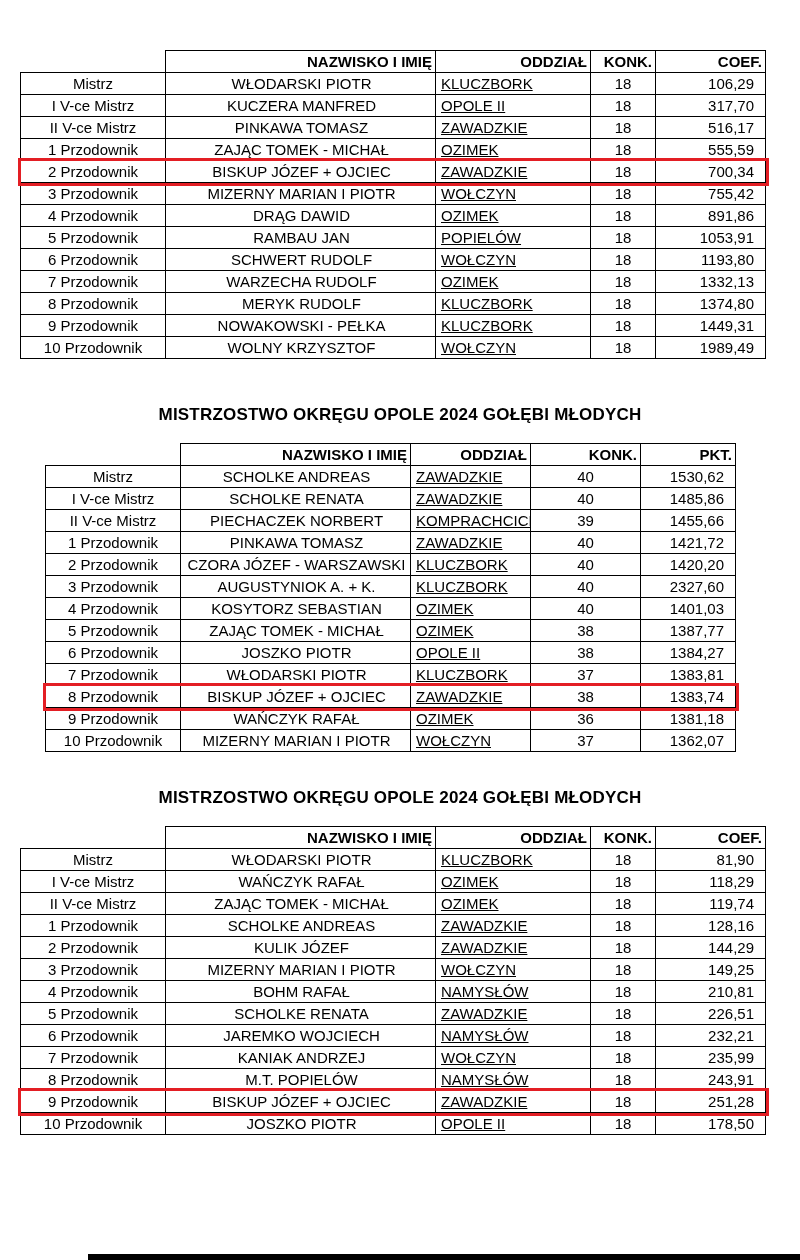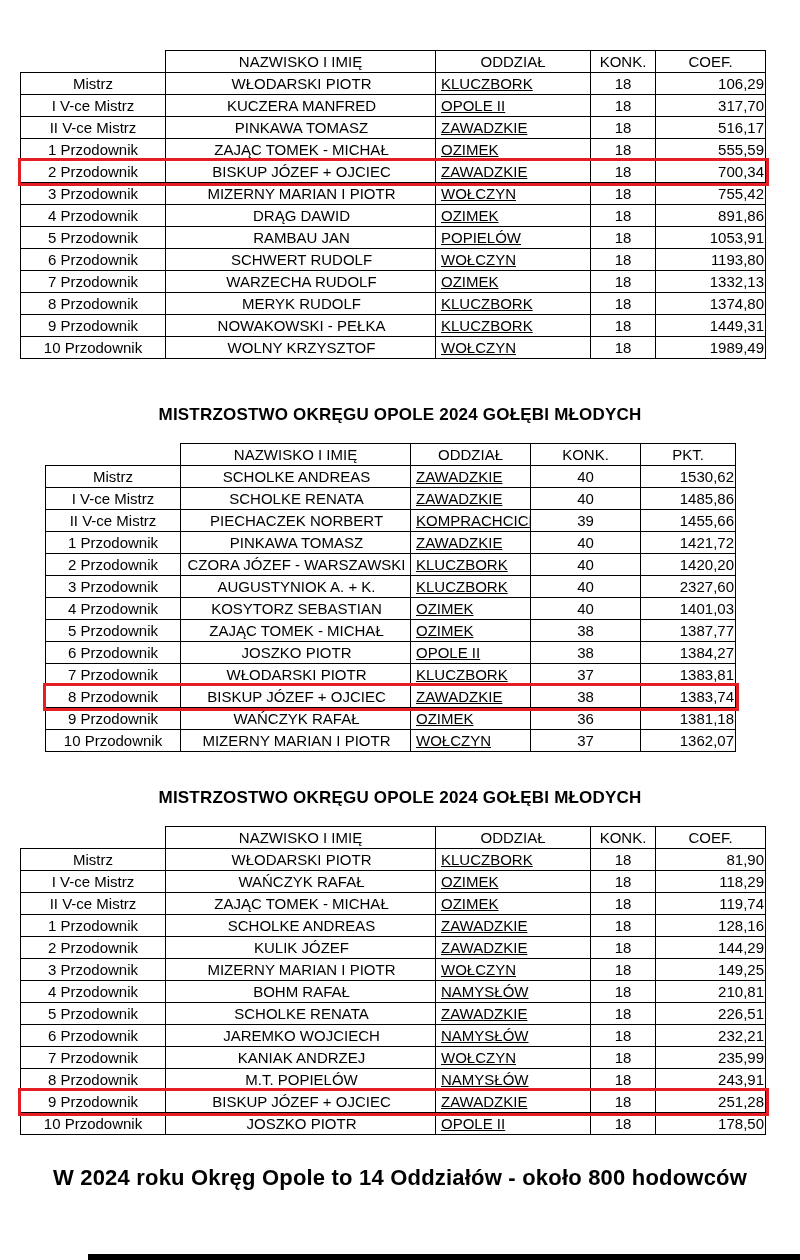--- a/index.html
+++ b/index.html
@@ -35,28 +35,28 @@
   table.geo-b { width: 690px; margin-left: 45px; }
 
   td, th {
     border: 1px solid #000;
     height: 21px;
     padding: 0 3px;
     overflow: hidden;
     white-space: nowrap;
     line-height: 21px;
   }
-  th { font-weight: normal; text-align: center; }
+  th { font-weight: bold; text-align: right; }
   th.blank { border: none; background: transparent; }
 
   .col-rank  { text-align: center; }
   .col-name  { text-align: center; padding-left: 5px; }
   .col-branch{ text-align: left; padding-left: 5px; text-decoration: underline; }
   .col-konk  { text-align: center; }
-  .col-value { text-align: right; padding-right: 1px; }
+  .col-value { text-align: right; padding-right: 11px; }
 
   tr.bold-rank td.col-rank { font-weight: normal; }
 
   tr.highlight {
     outline: 3px solid var(--hl, #e31e24);
     outline-offset: 0px;
   }
 
   .footer-note {
     margin-top: 30px;
@@ -417,16 +417,15 @@
             <td class="col-rank">10  Przodownik</td>
             <td class="col-name">JOSZKO PIOTR</td>
             <td class="col-branch">OPOLE II</td>
             <td class="col-konk">18</td>
             <td class="col-value">178,50</td>
           </tr>
         </tbody>
     </table>
   </section>
 
-  <p class="footer-note">W 2024 roku Okręg Opole to 14 Oddziałów - około 800 hodowców</p>
 
   <div class="bottom-bar"></div>
 </div>
 
 </body></html>

